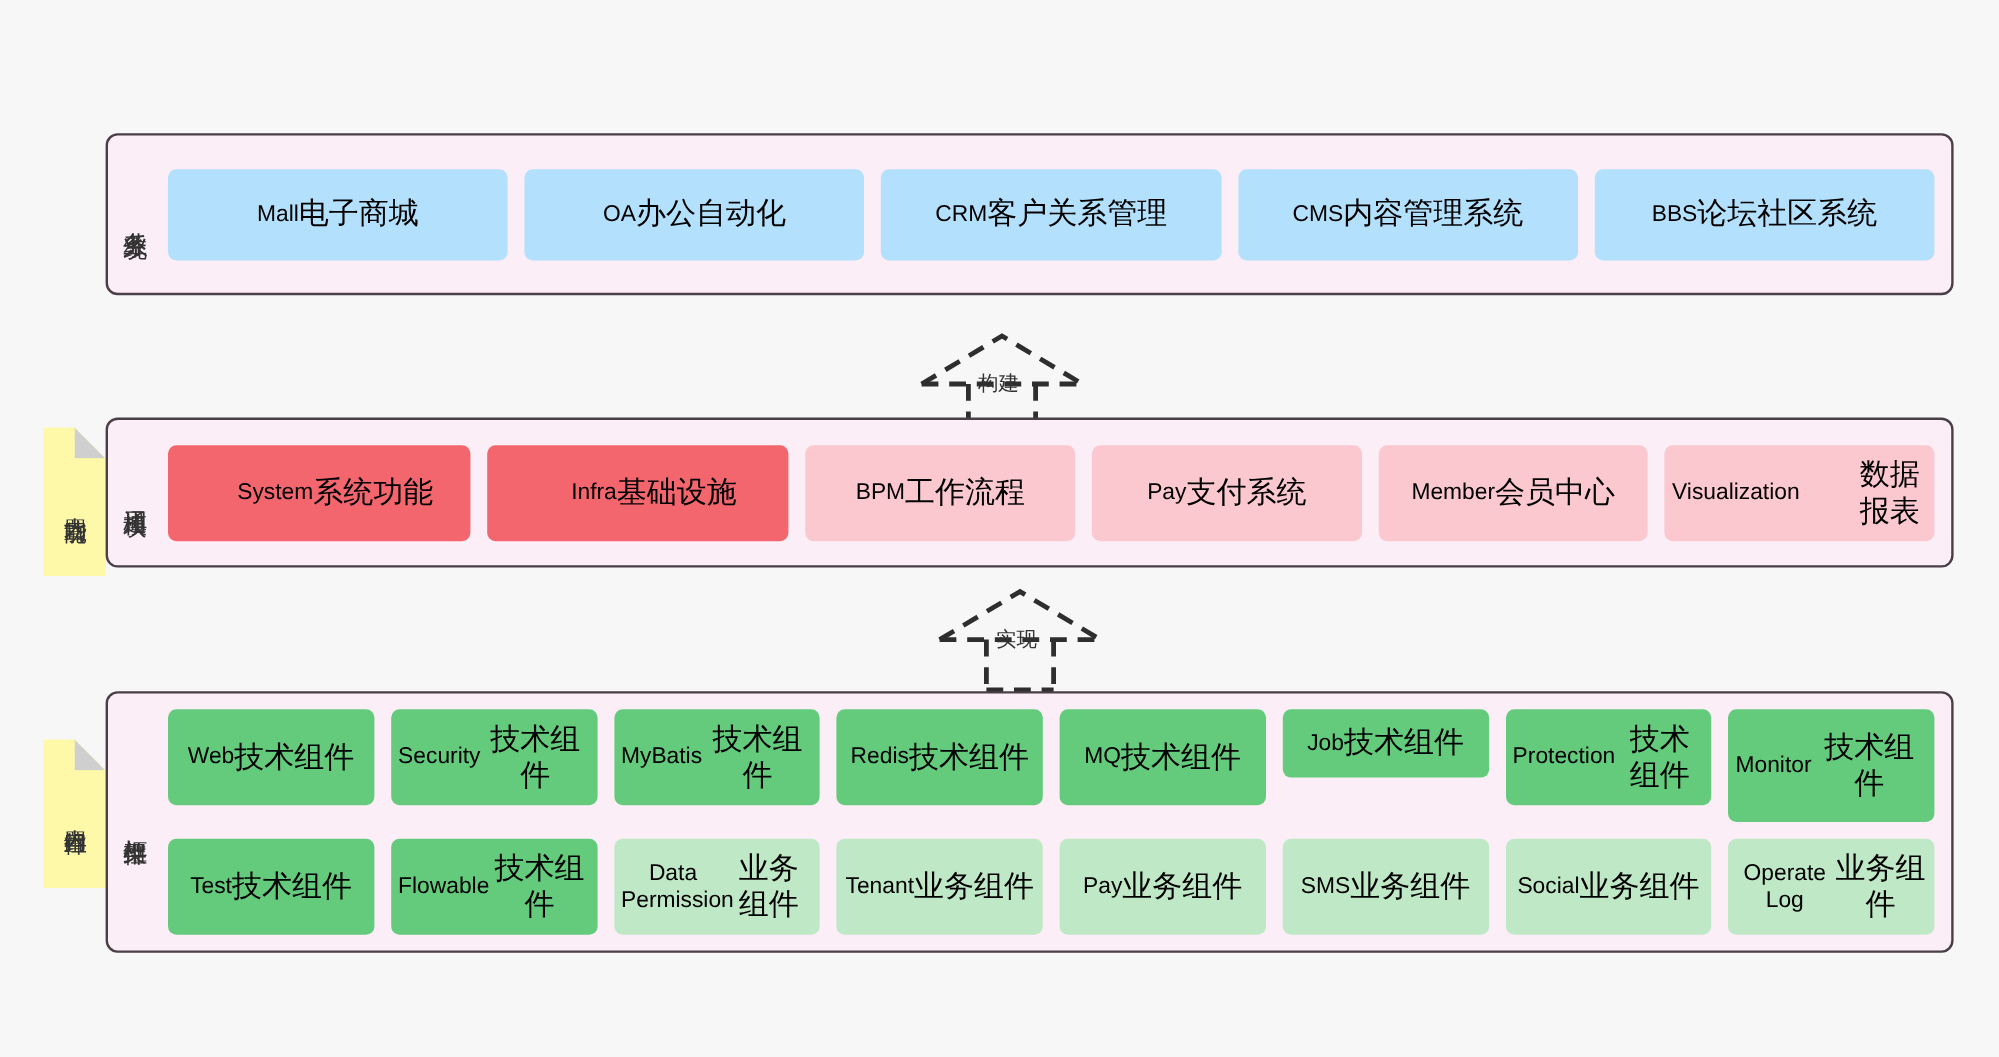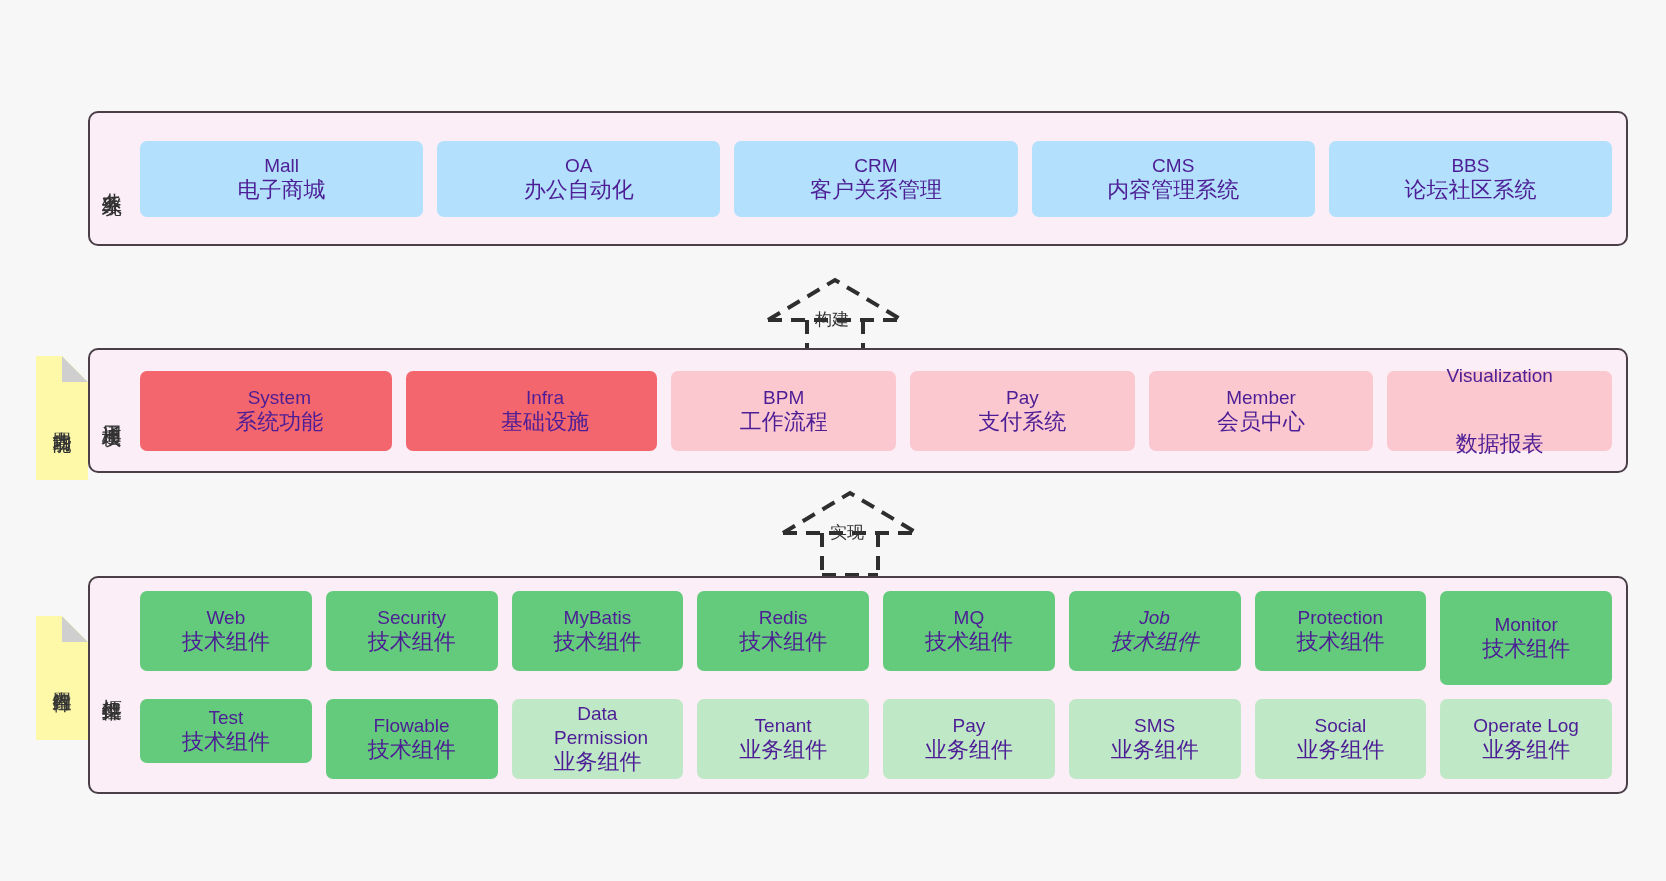--- a/index.html
+++ b/index.html
@@ -63,35 +63,35 @@
     display: flex;
     gap: 14px;
     justify-content: space-between;
   }
 
   
   .card {
     flex: 1 1 0;
     border-radius: 7px;
     display: flex;
-    flex-direction: column;
+    flex-direction: row;
     align-items: center;
     justify-content: center;
     text-align: center;
     line-height: 1.22;
     box-sizing: border-box;
     padding: 4px 6px;
-    color: #4c1d95;
+    color: #000000;
   }
   .card .t-en {
     font-size: 19px;
     white-space: normal;
   }
   .card .t-cn {
-    font-size: 22px;
+    font-size: 25px;
   }
 
   .c-blue        { background: #b3e0fc; }
   .c-red         { background: #f4666e; padding-left: 33px; }
   .c-pink        { background: #fbc8d0; }
   .c-green       { background: #64cb7c; }
   .c-lightgreen  { background: #bfe8c6; }
 
   
   .note {
@@ -253,36 +253,36 @@
           <span class="t-cn">技术组件</span>
         </div>
         <div class="card c-green" style="height:80px;">
           <span class="t-en">Redis</span>
           <span class="t-cn">技术组件</span>
         </div>
         <div class="card c-green" style="height:80px;">
           <span class="t-en">MQ</span>
           <span class="t-cn">技术组件</span>
         </div>
-        <div class="card c-green" style="height:80px;font-style:italic;">
+        <div class="card c-green" style="height:57px;">
           <span class="t-en">Job</span>
           <span class="t-cn">技术组件</span>
         </div>
         <div class="card c-green" style="height:80px;">
           <span class="t-en">Protection</span>
           <span class="t-cn">技术组件</span>
         </div>
         <div class="card c-green" style="height:94px;">
           <span class="t-en">Monitor</span>
           <span class="t-cn">技术组件</span>
         </div>
       </div>
 
       <div class="row">
-        <div class="card c-green" style="height:64px;">
+        <div class="card c-green" style="height:80px;">
           <span class="t-en">Test</span>
           <span class="t-cn">技术组件</span>
         </div>
         <div class="card c-green" style="height:80px;">
           <span class="t-en">Flowable</span>
           <span class="t-cn">技术组件</span>
         </div>
         <div class="card c-lightgreen" style="height:80px;">
           <span class="t-en" style="display:block; max-width:8.2ch;">Data Permission</span>
           <span class="t-cn">业务组件</span>

